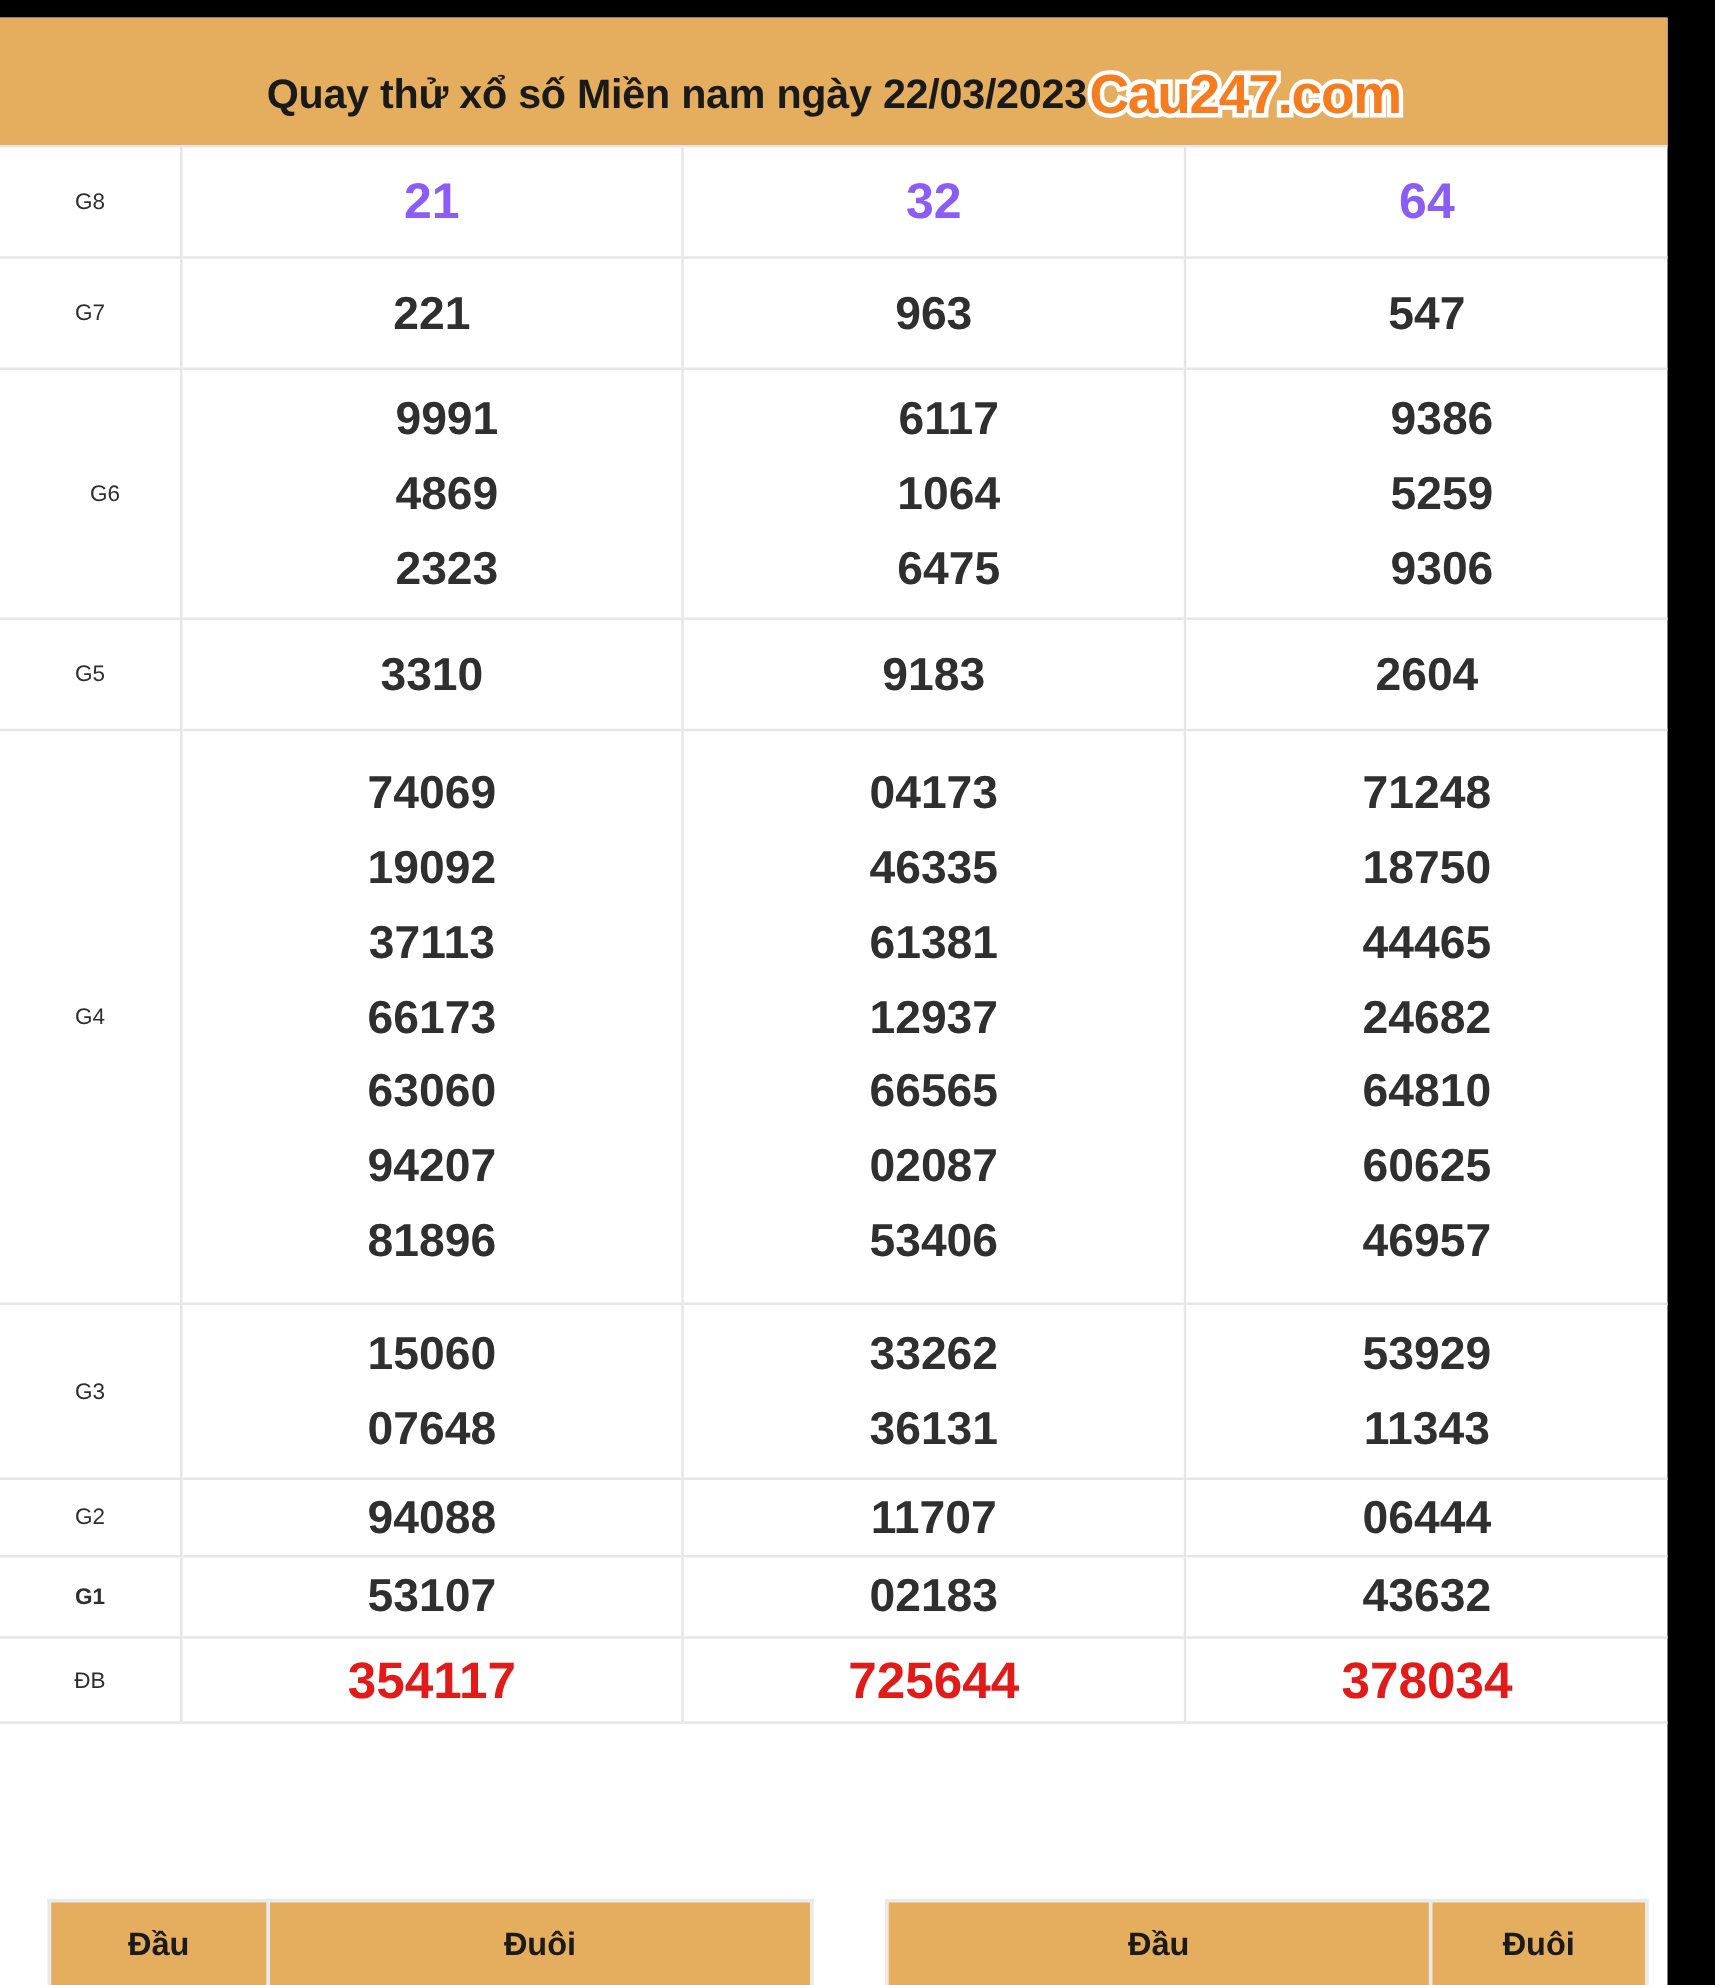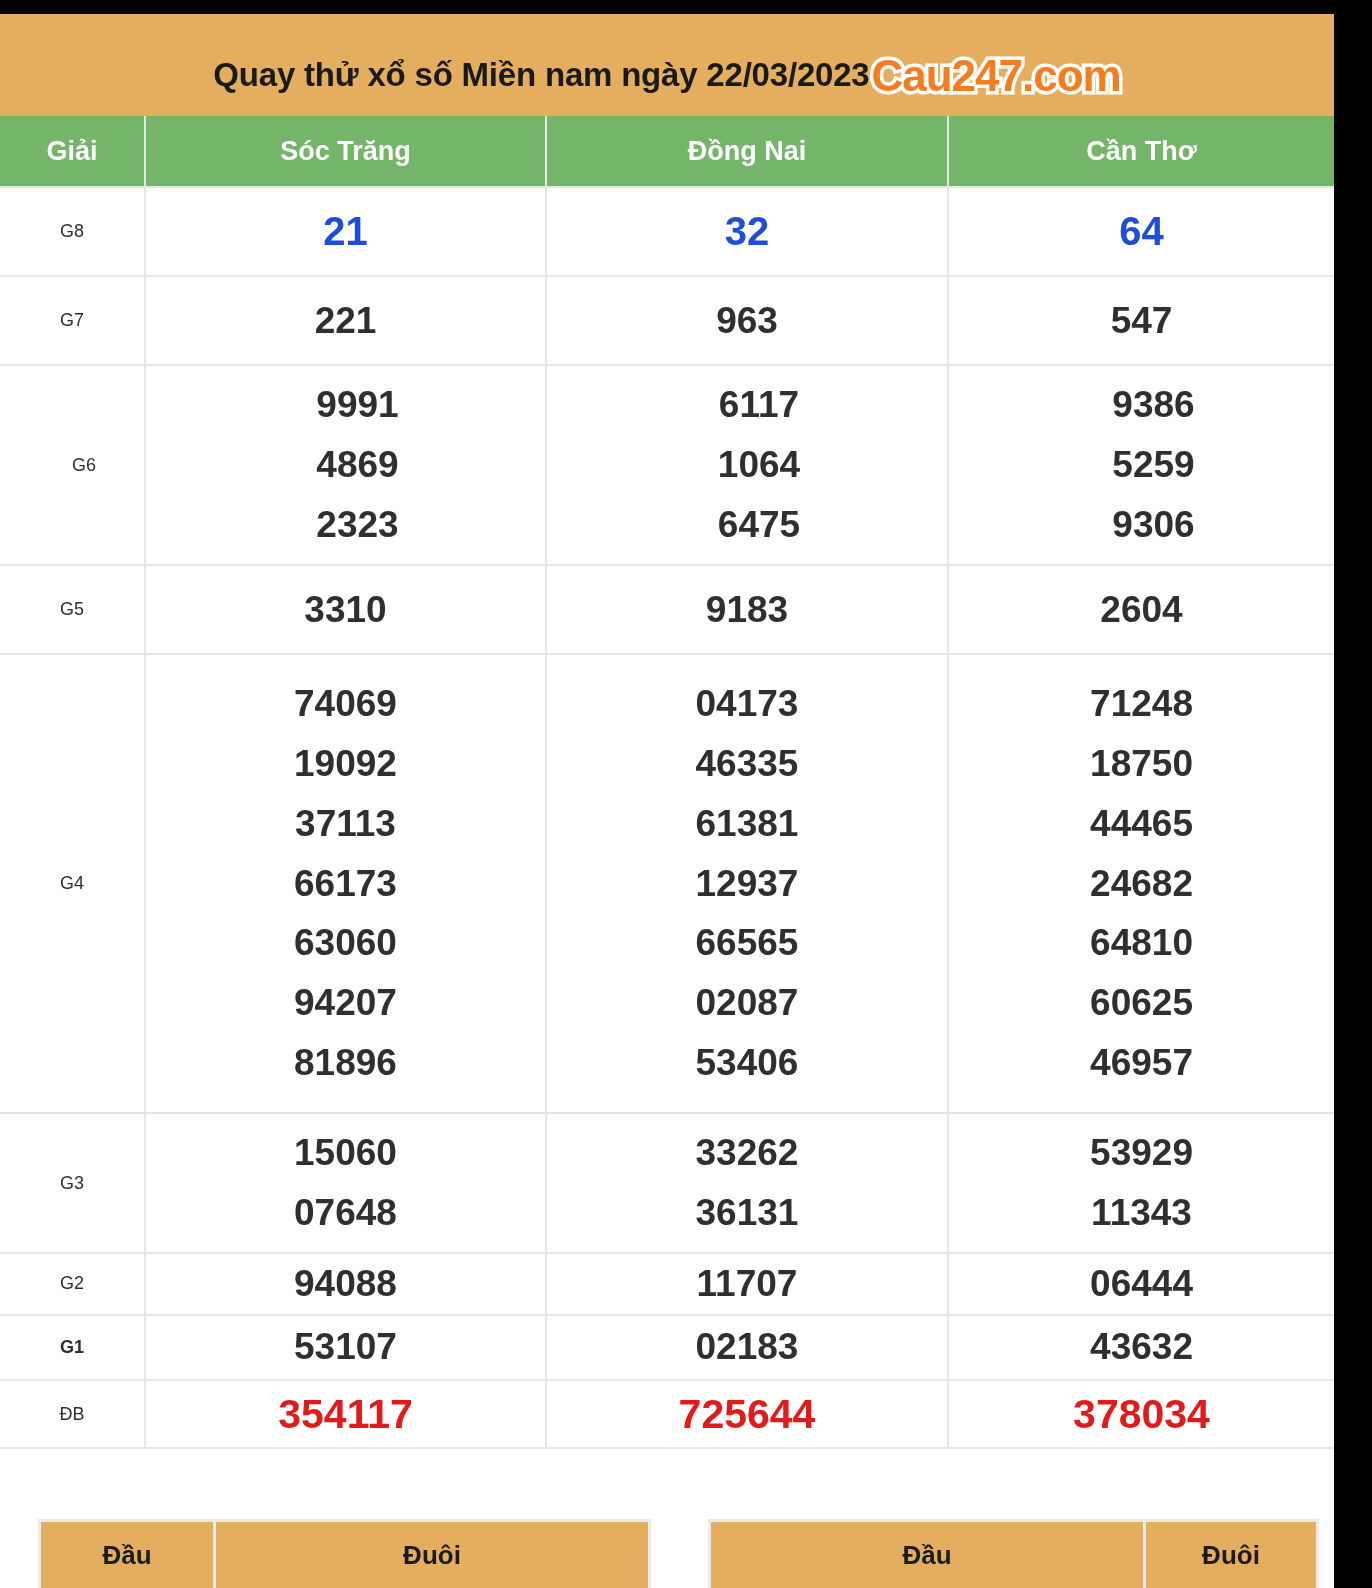--- a/index.html
+++ b/index.html
@@ -103,21 +103,21 @@
     font-size: 18px;
     color: #333333;
     font-weight: normal;
   }
   .num-cell {
     font-size: 37px;
     font-weight: bold;
     line-height: 1.62;
     color: #2f2f2f;
   }
-  .num-cell.red { color: #1d4ed8; font-size: 40px; }
+  .num-cell.red { color: #8b5cf6; font-size: 40px; }
   .num-cell.db  { color: #e01b19; font-size: 41px; }
 
   .r-g8  td { height: 89px; }
   .r-g7  td { height: 89px; }
   .r-g6  td { height: 200px; padding-left: 24px; }
   .r-g5  td { height: 89px; }
   .r-g4  td { height: 459px; }
   .r-g3  td { height: 140px; }
   .r-g2  td { height: 59px; }
   .r-g1  td { height: 65px; font-weight: bold; }
@@ -169,26 +169,20 @@
       </colgroup>
       <thead>
         <tr>
           <th class="title-bar" colspan="4">
             <div class="title-inner">
               <span class="title-text">Quay thử xổ số Miền nam ngày 22/03/2023</span>
               <span class="brand">Cau247.com</span>
             </div>
           </th>
         </tr>
-        <tr class="head-row">
-          <th>Giải</th>
-          <th>Sóc Trăng</th>
-          <th>Đồng Nai</th>
-          <th>Cần Thơ</th>
-        </tr>
       </thead>
       <tbody>
         <tr class="r-g8">
           <td class="giai-cell">G8</td>
           <td class="num-cell red">21</td>
           <td class="num-cell red">32</td>
           <td class="num-cell red">64</td>
         </tr>
         <tr class="r-g7">
           <td class="giai-cell">G7</td>

